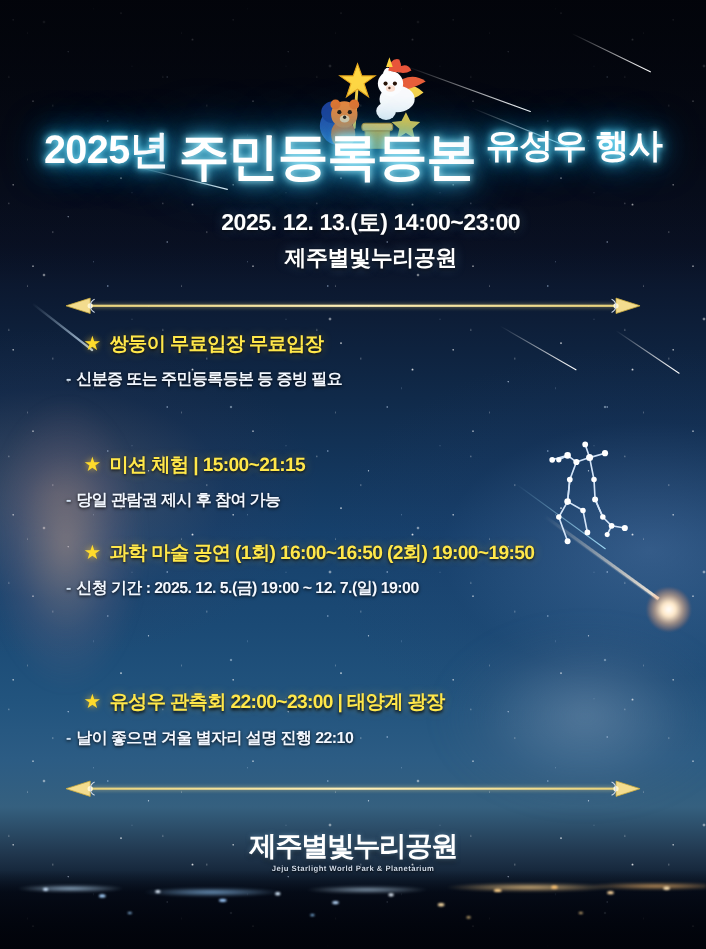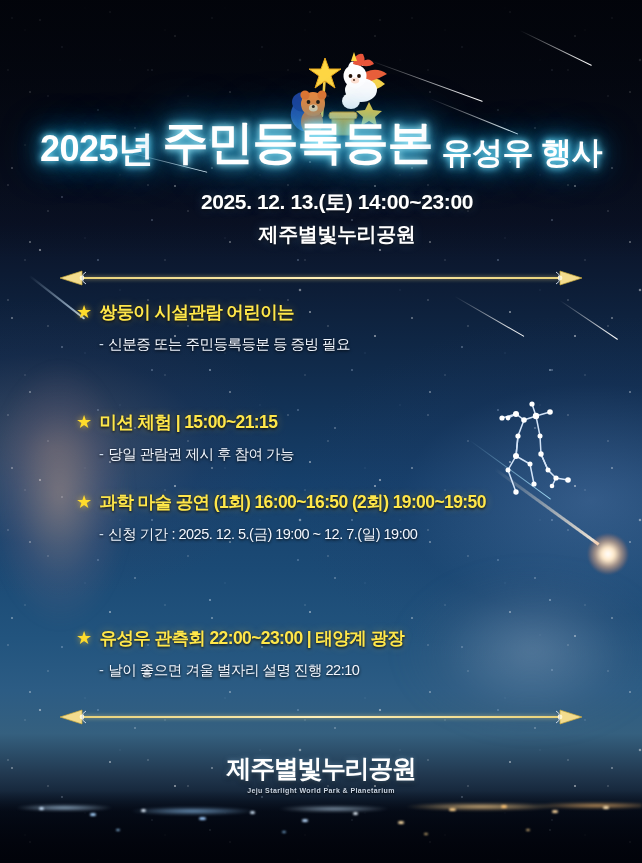--- a/index.html
+++ b/index.html
@@ -101,21 +101,21 @@
     filter:blur(1px);
   }
 
   
   .header{ position:absolute; left:0; right:0; top:0; height:250px; }
 
   .mascots{ position:absolute; left:285px; top:44px; width:110px; height:100px; }
 
   .title-row{
     position:absolute; left:0; right:0; top:112px;
-    display:flex; align-items:flex-end; justify-content:center; gap:9px;
+    display:flex; align-items:flex-start; justify-content:center; gap:9px;
   }
   .t-year{
     font-size:36px; font-weight:bold; color:#ffffff; letter-spacing:-.5px;
     text-shadow:0 0 6px #7fe6ff,0 0 13px #36bfe8,0 0 26px #1d9ad0,0 0 40px #0e6ea8;
   }
   .t-main{
     font-size:46px; font-weight:bold; color:#ffffff; letter-spacing:-1px;
     text-shadow:0 0 7px #a9f0ff,0 0 15px #45cdf0,0 0 30px #1f9fd8,0 0 48px #0d6fae;
   }
   .t-tail{
@@ -164,22 +164,22 @@
     font-size:17.5px; font-weight:bold; letter-spacing:-.6px;
     color:#ffe74a;
     text-shadow:0 1px 3px rgba(0,0,0,.95), 0 0 9px rgba(255,210,60,.35);
     white-space:nowrap;
   }
   .head .star{ color:#ffdb2b; font-size:18px; line-height:1;
     text-shadow:0 0 6px rgba(255,200,40,.7); margin-left:16px; }
   .head .h-txt{ }
 
   .sub{
-    margin-top:11px; margin-left:39px;
-    font-size:14.5px; font-weight:normal; letter-spacing:-.5px;
+    margin-top:11px; 
+    font-size:14.5px; font-weight:bold; letter-spacing:-.5px;
     color:#f2f7ff; white-space:nowrap;
     text-shadow:0 1px 3px rgba(0,0,0,.95);
   }
   .sub .dash{ color:#cfe0f2; margin-right:5px; }
 
   
   .constellation{ position:absolute; left:418px; top:108px; width:120px; height:130px; }
 
   
   .footer{ position:absolute; left:0; right:0; top:752px; text-align:center; }
@@ -366,21 +366,21 @@
           <circle cx="78" cy="82" r="2.6"></circle>
             <circle cx="90" cy="84" r="2.8"></circle>
           <circle cx="74" cy="90" r="2.3"></circle>
         </g>
       </svg>
     </div>
 
     <div class="block b1">
       <div class="head">
         <span class="star">★</span>
-        <span class="h-txt">쌍둥이 시설관람 어린이는</span>
+        <span class="h-txt">쌍둥이 무료입장 무료입장</span>
       </div>
       <div class="sub"><span class="dash">-</span><span>신분증 또는 주민등록등본 등 증빙 필요</span></div>
     </div>
 
     <div class="block b2">
       <div class="head">
         <span class="star">★</span>
         <span class="h-txt">미션 체험 | 15:00~21:15</span>
       </div>
       <div class="sub"><span class="dash">-</span><span>당일 관람권 제시 후 참여 가능</span></div>

